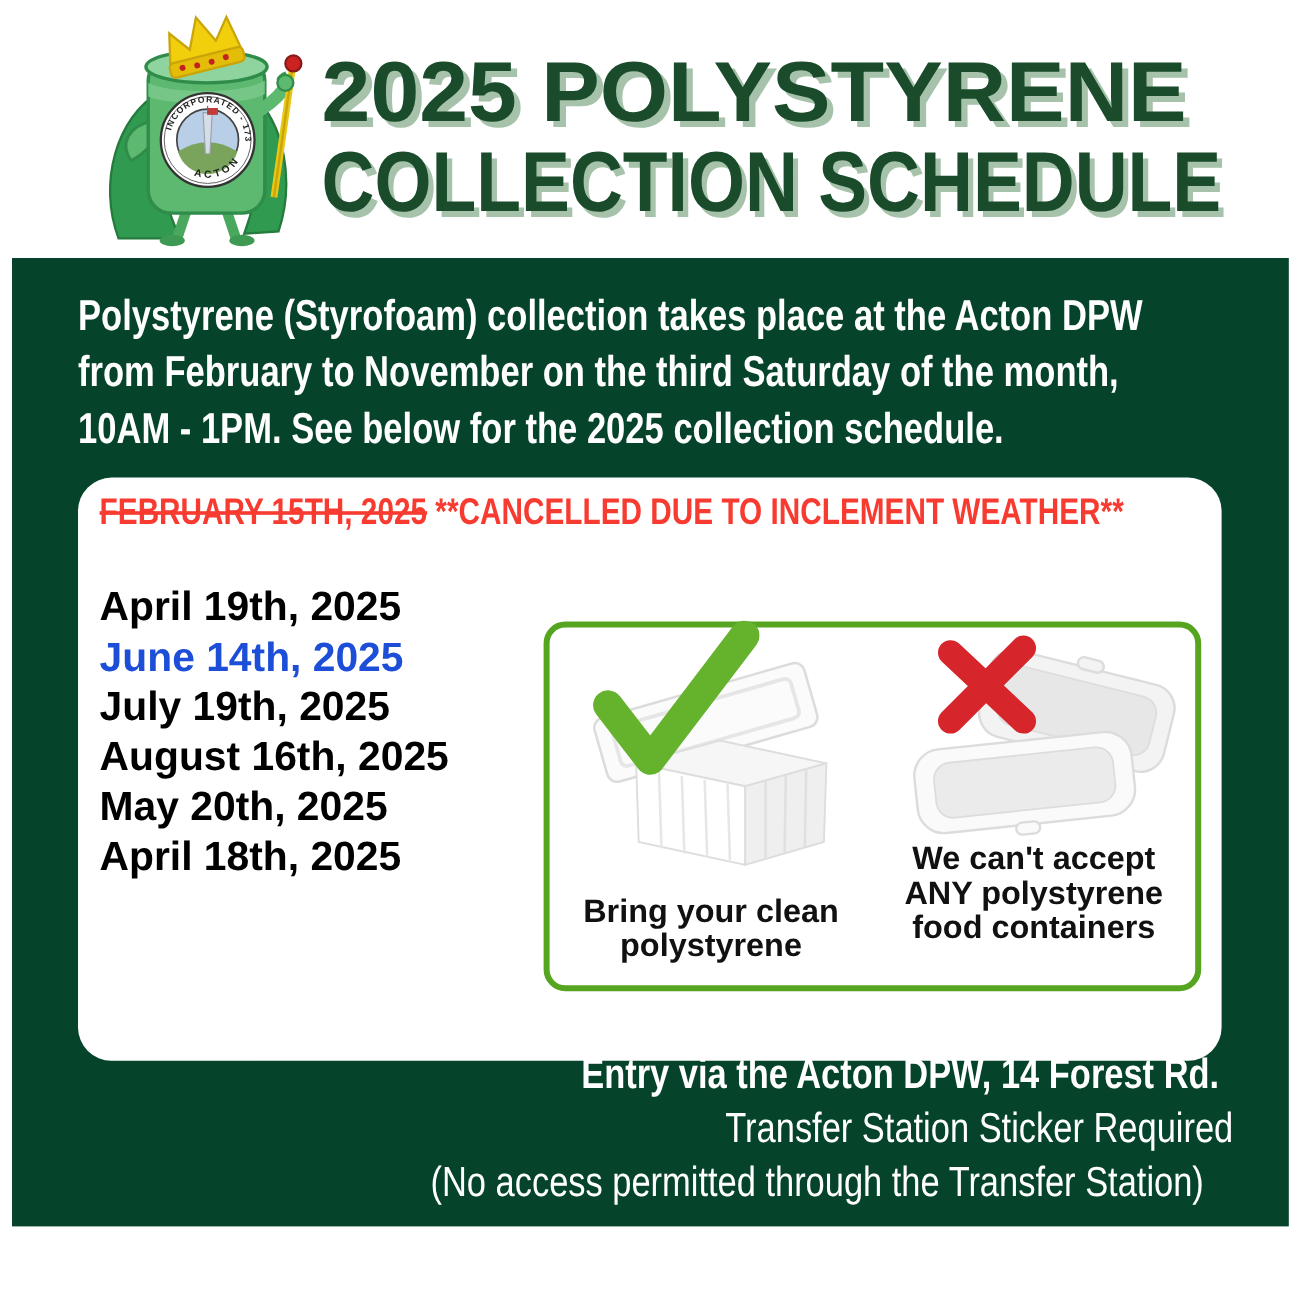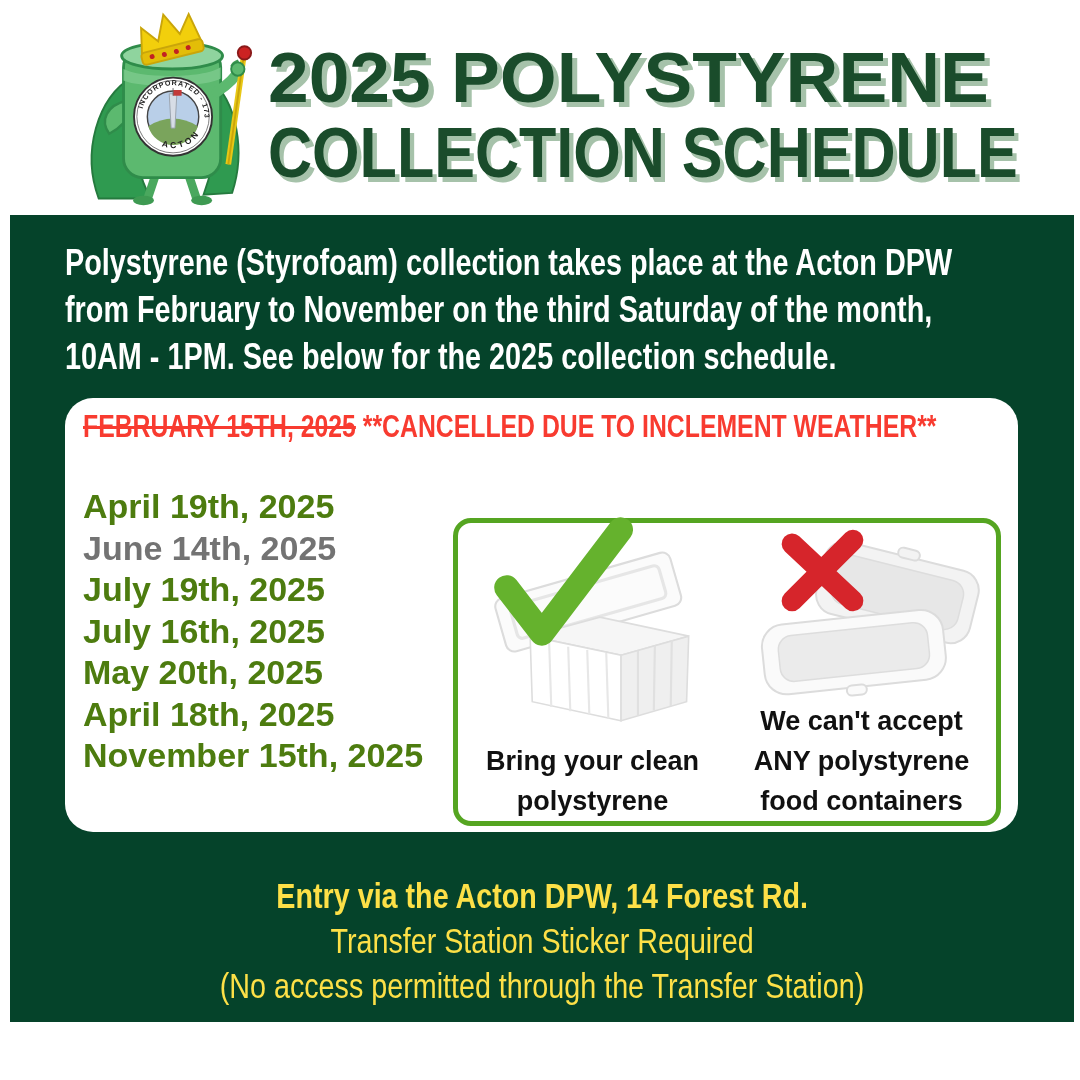--- a/index.html
+++ b/index.html
@@ -13,42 +13,42 @@
   .title{position:absolute;left:268px;top:40px;color:#1a4c2b;font-weight:bold;}
   .title .tline{display:block;font-size:71px;line-height:75px;white-space:nowrap;
     text-shadow:5px 5px 0 #a6c2aa;transform-origin:left center;}
   .title .t1{transform:scaleX(1.03);}
   .title .t2{transform:scaleX(0.86);}
   
   .panel{position:absolute;left:10px;top:215px;width:1064px;height:807px;background:#05432a;}
   .intro{position:absolute;left:55px;top:24px;color:#ffffff;font-weight:bold;font-size:36px;line-height:47px;}
   .cond{display:inline-block;transform:scaleX(0.8);transform-origin:left center;white-space:nowrap;}
   
-  .card{position:absolute;left:55px;top:183px;width:953px;height:434px;background:#ffffff;border-radius:28px;
+  .card{position:absolute;left:55px;top:183px;width:953px;height:486px;background:#ffffff;border-radius:28px;
     padding:0;box-sizing:border-box;}
   .cancel-line{position:absolute;left:18px;top:11px;font-size:31px;font-weight:bold;color:#f83b30;white-space:nowrap;}
   .strike{text-decoration:line-through;text-decoration-thickness:3px;}
   .march-line{position:absolute;left:18px;top:46px;font-size:34px;white-space:nowrap;}
   .march-date{font-weight:bold;color:#111111;}
   .march-note{font-weight:bold;color:#f83b30;}
   .march-note2{font-style:italic;font-weight:normal;color:#111111;font-size:28px;}
   .dates{position:absolute;left:18px;top:88px;margin:0;padding:0;list-style:none;}
-  .dates li{font-size:34px;font-weight:bold;color:#4d7c0f;line-height:41.5px;white-space:nowrap;}
-  .dates li.hl{color:#737373;}
+  .dates li{font-size:34px;font-weight:bold;color:#000000;line-height:41.5px;white-space:nowrap;}
+  .dates li.hl{color:#1d4ed8;}
   
   .accept-box{position:absolute;left:388px;top:120px;width:548px;height:308px;box-sizing:border-box;
     border:5px solid #55a521;border-radius:18px;background:#ffffff;display:flex;}
   .abx-col{flex:1;position:relative;display:flex;flex-direction:column;align-items:center;}
   .abx-img{position:relative;width:100%;height:198px;}
   .abx-img svg{position:absolute;}
-  .caption{font-size:27px;font-weight:bold;color:#111111;line-height:40px;text-align:center;}
+  .caption{font-size:27px;font-weight:bold;color:#111111;line-height:29px;text-align:center;}
   .cap-left{width:240px;margin-top:24px;}
   .cap-right{width:250px;margin-top:-20px;}
   
-  .footer{position:absolute;left:0;top:658px;width:100%;text-align:center;color:#fde047;}
+  .footer{position:absolute;left:0;top:658px;width:100%;text-align:right;color:#ffffff;}
   .footer .fline{display:block;font-size:35px;line-height:45px;}
   .footer .fcond{display:inline-block;transform:scaleX(0.82);transform-origin:center center;white-space:nowrap;}
   .f1{font-weight:bold;}
   .f2,.f3{font-weight:normal;}
 </style>
 </head>
 <body>
 
 <div class="canvas">
 
@@ -135,24 +135,23 @@
       <div class="cancel-line">
         <span class="cond"><span class="strike">FEBRUARY 15TH, 2025</span>
         <span>**CANCELLED DUE TO INCLEMENT WEATHER**</span></span>
       </div>
 
 
       <ul class="dates">
         <li>April 19th, 2025</li>
         <li class="hl">June 14th, 2025</li>
         <li>July 19th, 2025</li>
-        <li>July 16th, 2025</li>
+        <li>August 16th, 2025</li>
         <li>May 20th, 2025</li>
         <li>April 18th, 2025</li>
-        <li>November 15th, 2025</li>
       </ul>
 
       <div class="accept-box">
 
         <div class="abx-col">
           <div class="abx-img">
 
             <svg viewBox="0 0 210 175" style="left:22px;top:18px;width:225px;height:185px;" aria-hidden="true">
               <g transform="rotate(-16 100 58)">
                 <rect x="15" y="32" width="172" height="52" rx="8" fill="#fbfbfb" stroke="#dcdcdc" stroke-width="2"></rect>

